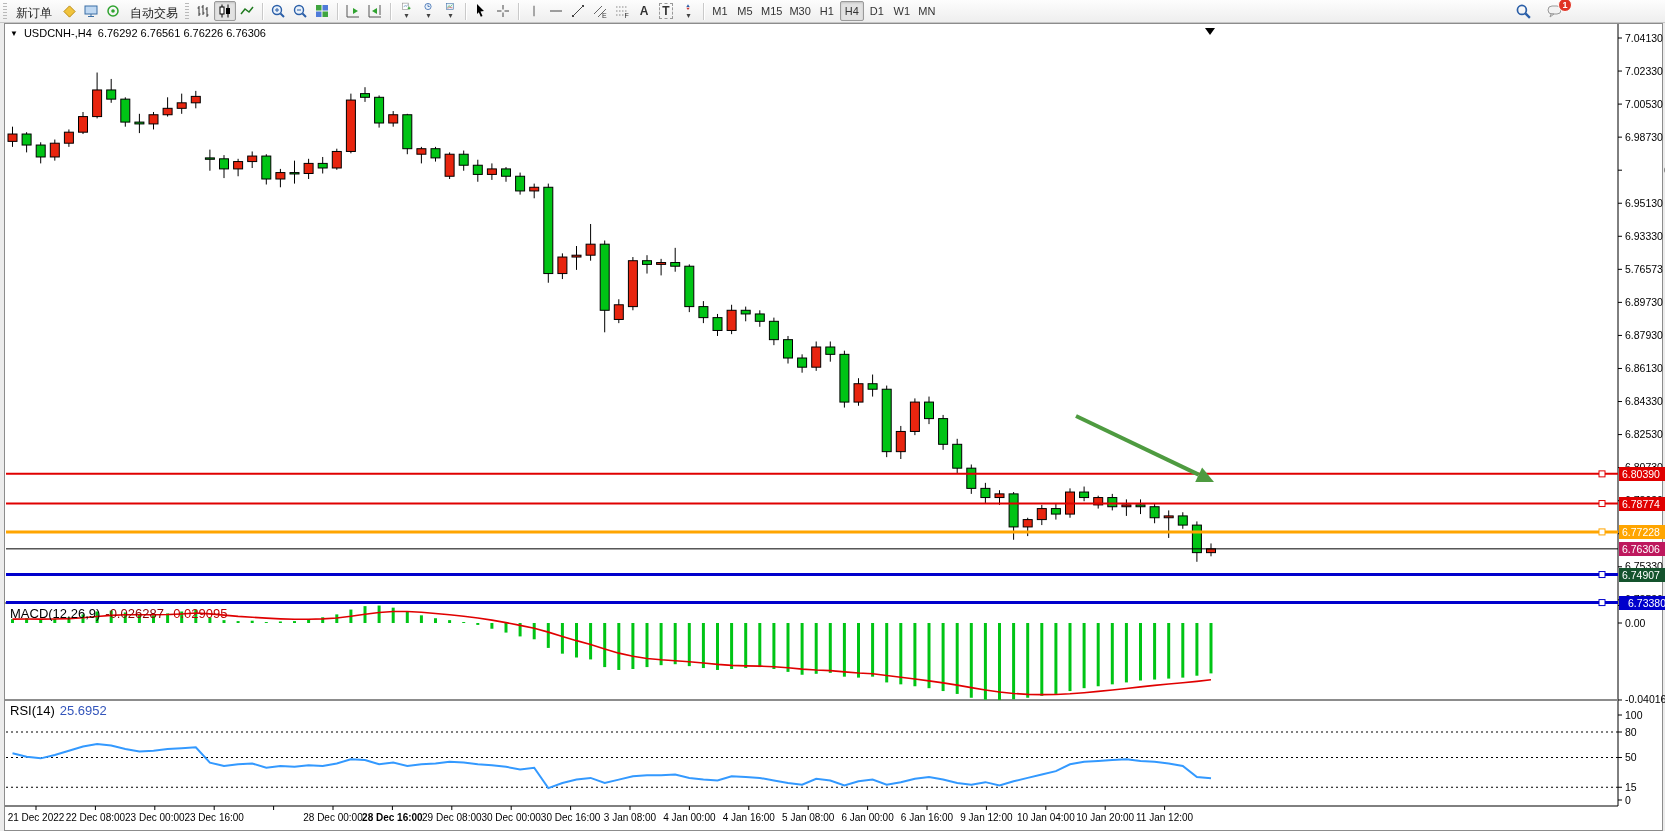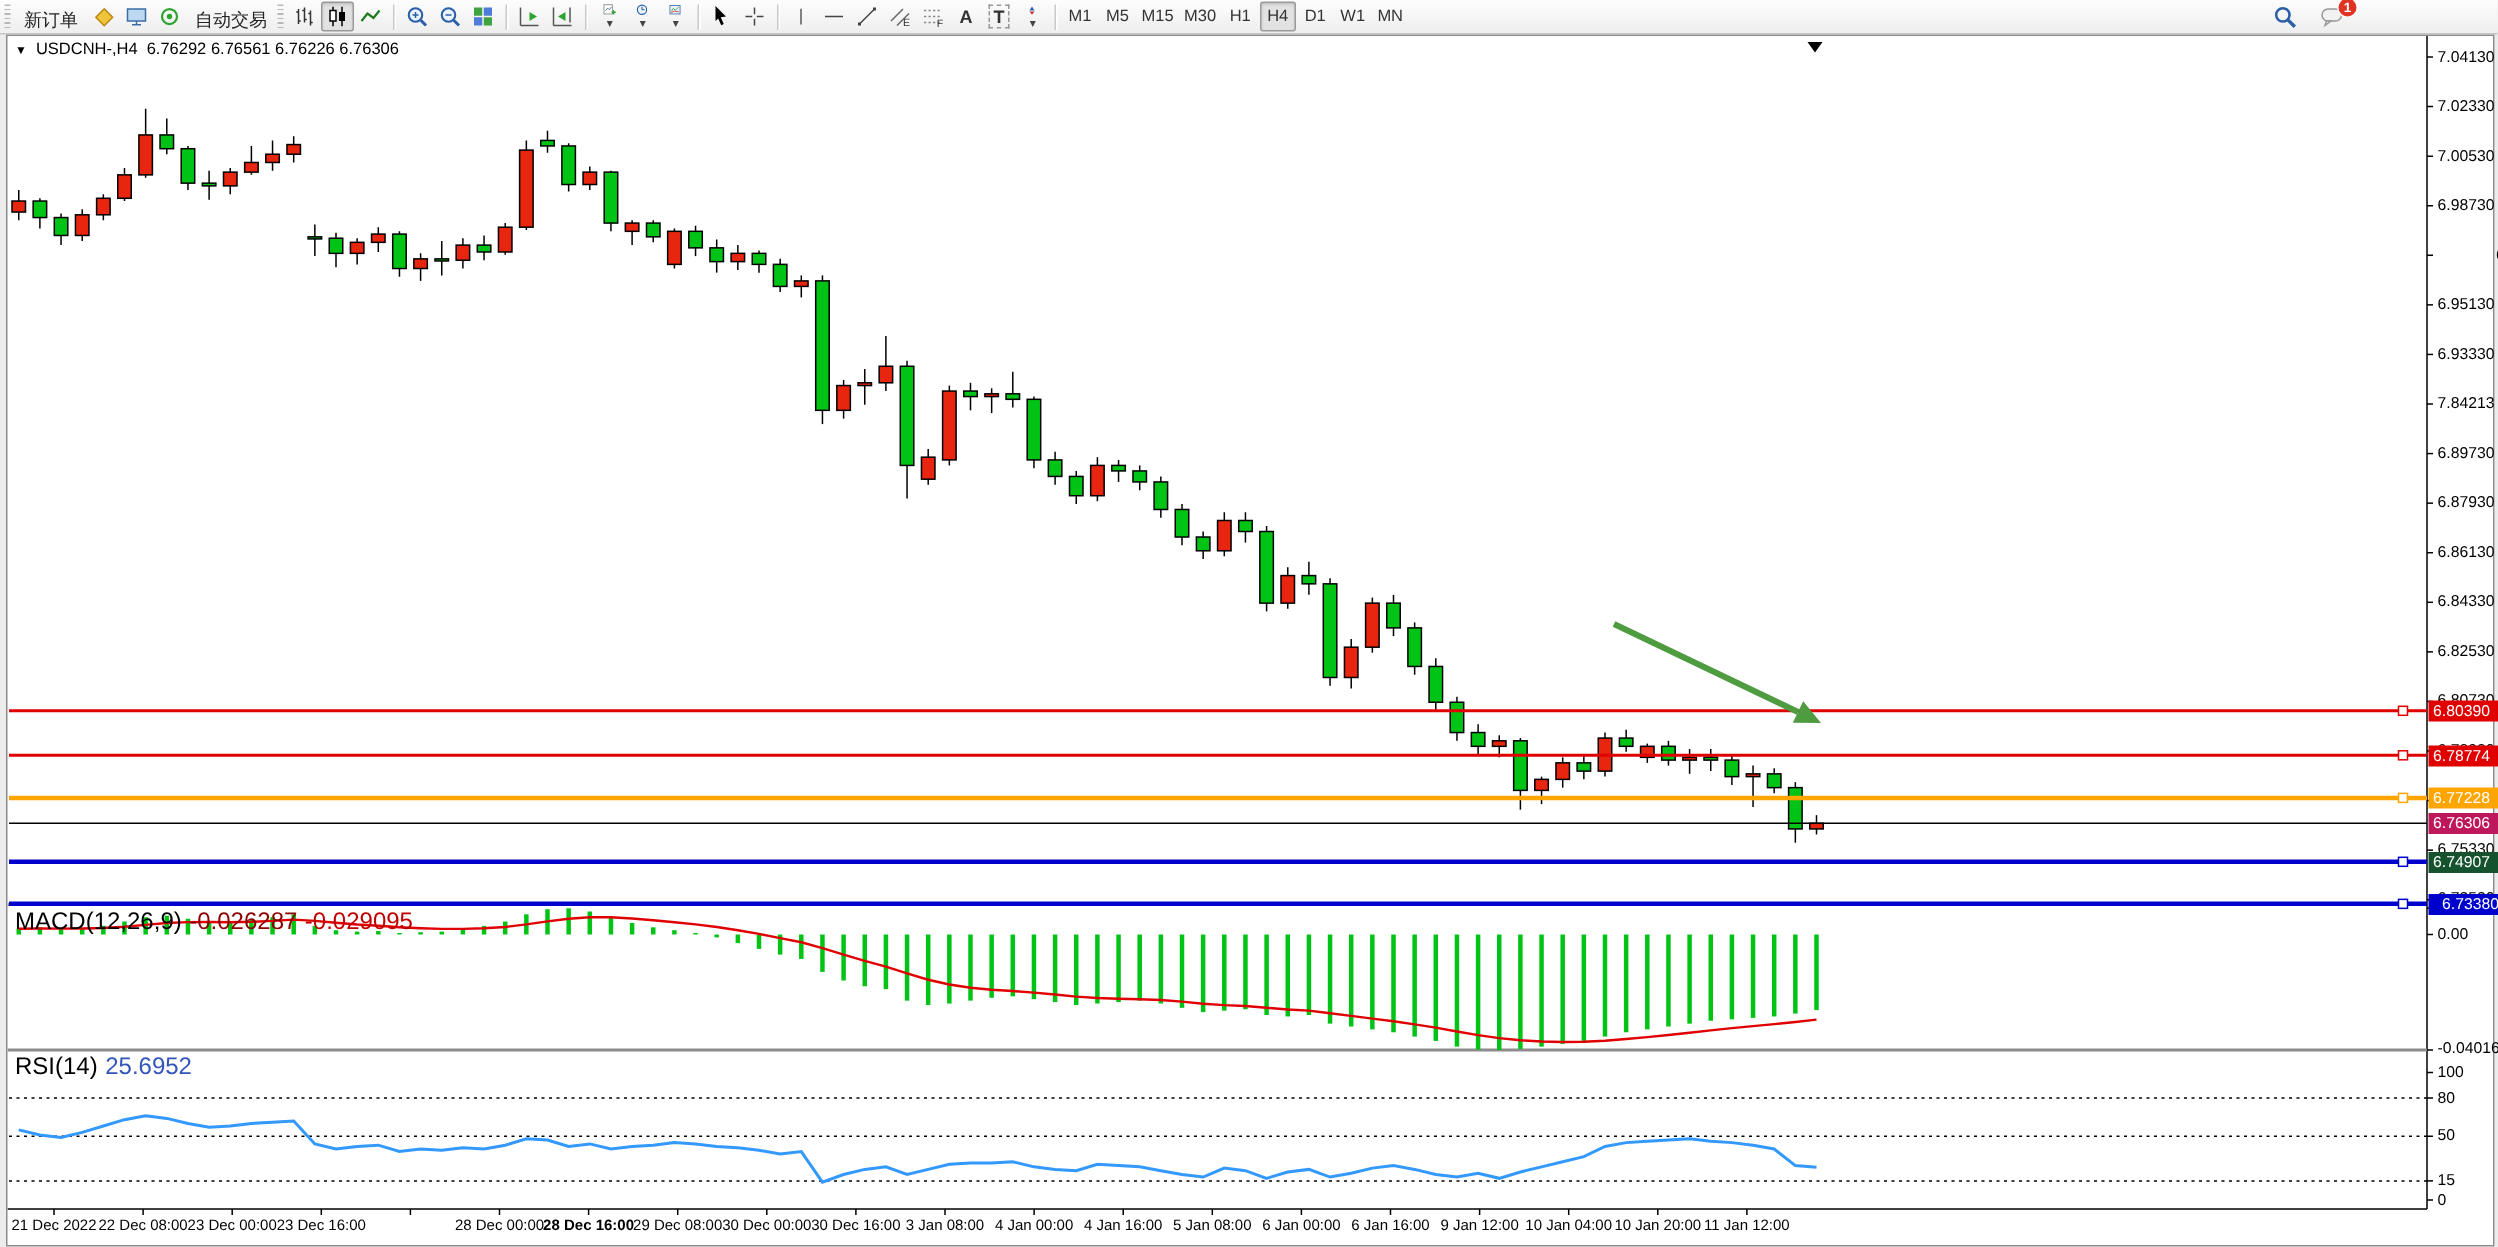--- a/index.html
+++ b/index.html
@@ -25,21 +25,21 @@
   .chatwrap{position:relative;}
   .glyphA{font-size:12px;font-weight:bold;color:#333;}
   
   .chart-window{position:absolute;left:4px;top:23px;width:1657px;height:806px;
     border:1px solid #8c8c8c;background:#fff;}
   #chart-svg{position:absolute;left:0;top:0;}
   .overlay{position:absolute;left:0;top:0;width:1657px;height:804px;pointer-events:none;}
   .symbol-header{position:absolute;left:5px;top:3px;font-size:11px;color:#000;
     display:flex;gap:6px;align-items:center;background:#fff;padding-right:4px;}
   .symbol-header .dd-arrow{font-size:8px;color:#000;}
-  .ind-label{position:absolute;left:5px;font-size:16px;color:#000;background:rgba(255,255,255,.0);}
+  .ind-label{position:absolute;left:5px;font-size:13px;color:#000;background:rgba(255,255,255,.0);}
   .ind-label .macd-main{color:#8b0000;margin-left:5px;}
   .ind-label .macd-sig{color:#c00000;margin-left:5px;}
   .ind-label .rsi-val{color:#3355bb;margin-left:5px;}
   .al{position:absolute;font-size:10.5px;color:#000;white-space:nowrap;}
   .plabel{position:absolute;left:1614px;width:44px;height:14px;line-height:14px;
     font-size:10.5px;color:#fff;padding-left:3px;white-space:nowrap;}
   .tlabel{position:absolute;font-size:10px;color:#000;white-space:nowrap;text-align:center;width:74px;}
 </style>
 </head>
 <body>
@@ -586,21 +586,21 @@
       <line x1="1159.6" y1="782" x2="1159.6" y2="786" stroke="#000"></line>
     </svg>
   <div class="overlay" id="overlay">
       <div class="al" style="left: 1620px; top: 7.5px;">7.04130</div>
       <div class="al" style="left: 1620px; top: 40.548px;">7.02330</div>
       <div class="al" style="left: 1620px; top: 73.596px;">7.00530</div>
       <div class="al" style="left: 1620px; top: 106.644px;">6.98730</div>
       <div class="al" style="left: 1620px; top: 139.692px; margin-left: 39px;">6.96930</div>
       <div class="al" style="left: 1620px; top: 172.74px;">6.95130</div>
       <div class="al" style="left: 1620px; top: 205.788px;">6.93330</div>
-      <div class="al" style="left: 1620px; top: 238.836px;">7.84213</div>
+      <div class="al" style="left: 1620px; top: 238.836px;">5.76573</div>
       <div class="al" style="left: 1620px; top: 271.884px;">6.89730</div>
       <div class="al" style="left: 1620px; top: 304.932px;">6.87930</div>
       <div class="al" style="left: 1620px; top: 337.98px;">6.86130</div>
       <div class="al" style="left: 1620px; top: 371.028px;">6.84330</div>
       <div class="al" style="left: 1620px; top: 404.076px;">6.82530</div>
       <div class="al" style="left: 1620px; top: 437.124px;">6.80730</div>
       <div class="al" style="left: 1620px; top: 470.172px;">6.78930</div>
       <div class="al" style="left: 1620px; top: 503.22px;">6.77130</div>
       <div class="al" style="left: 1620px; top: 536.268px;">6.75330</div>
       <div class="al" style="left: 1620px; top: 569.316px;">6.73530</div>

